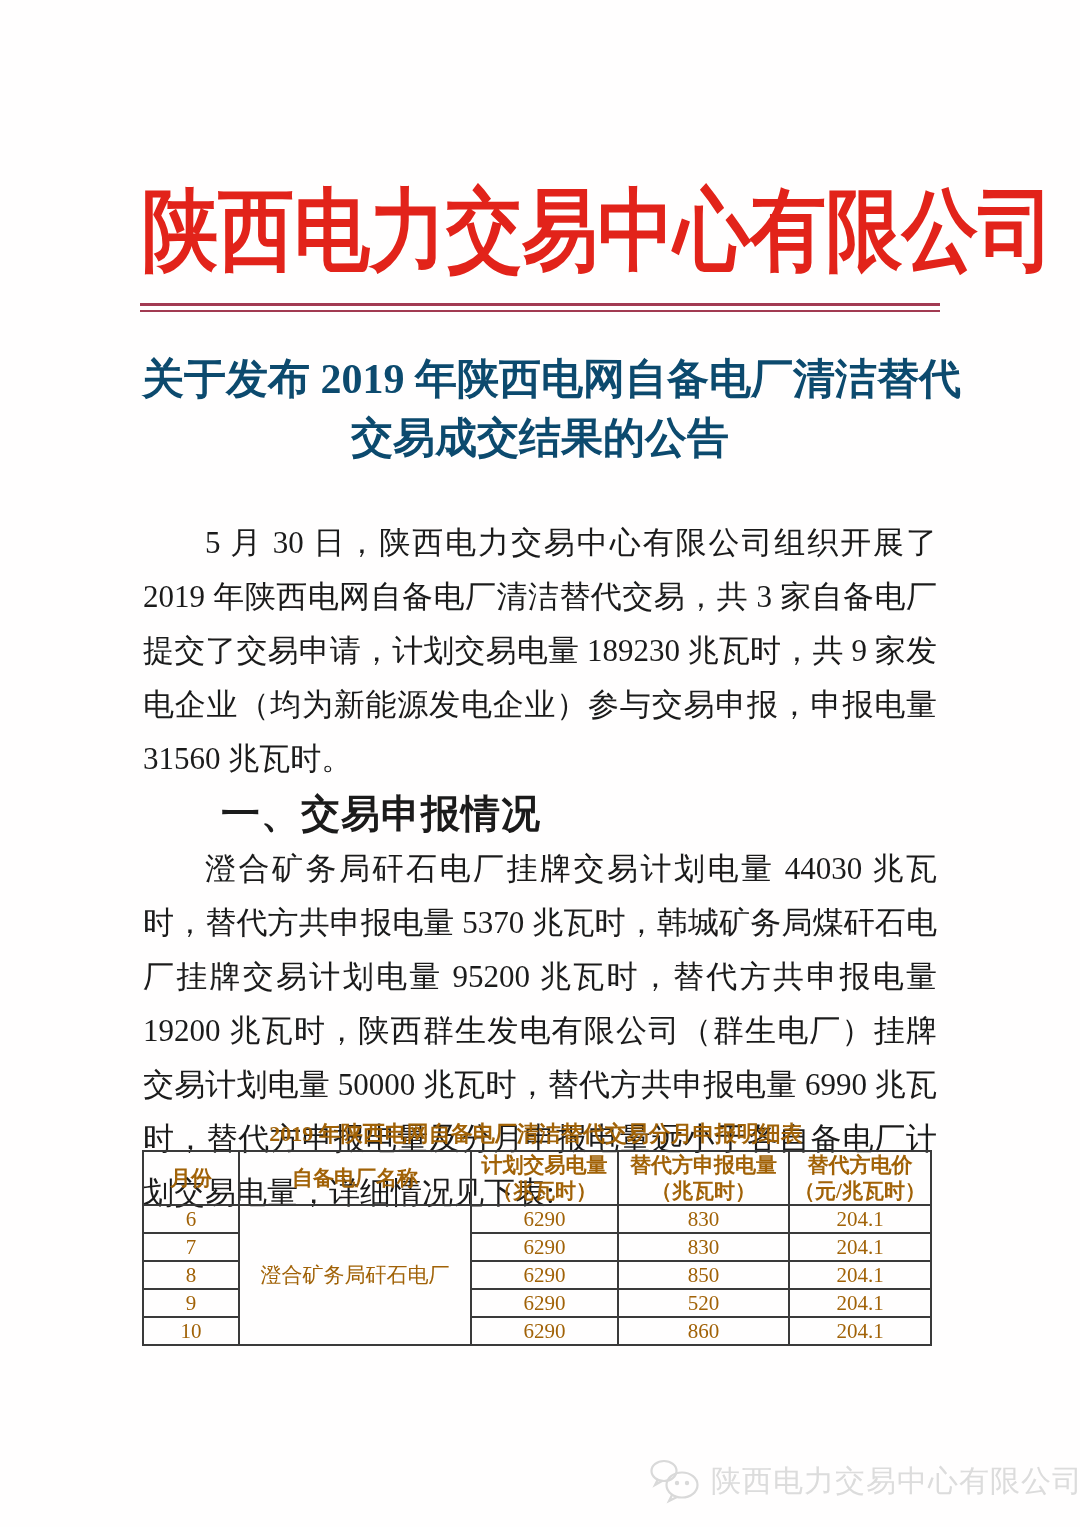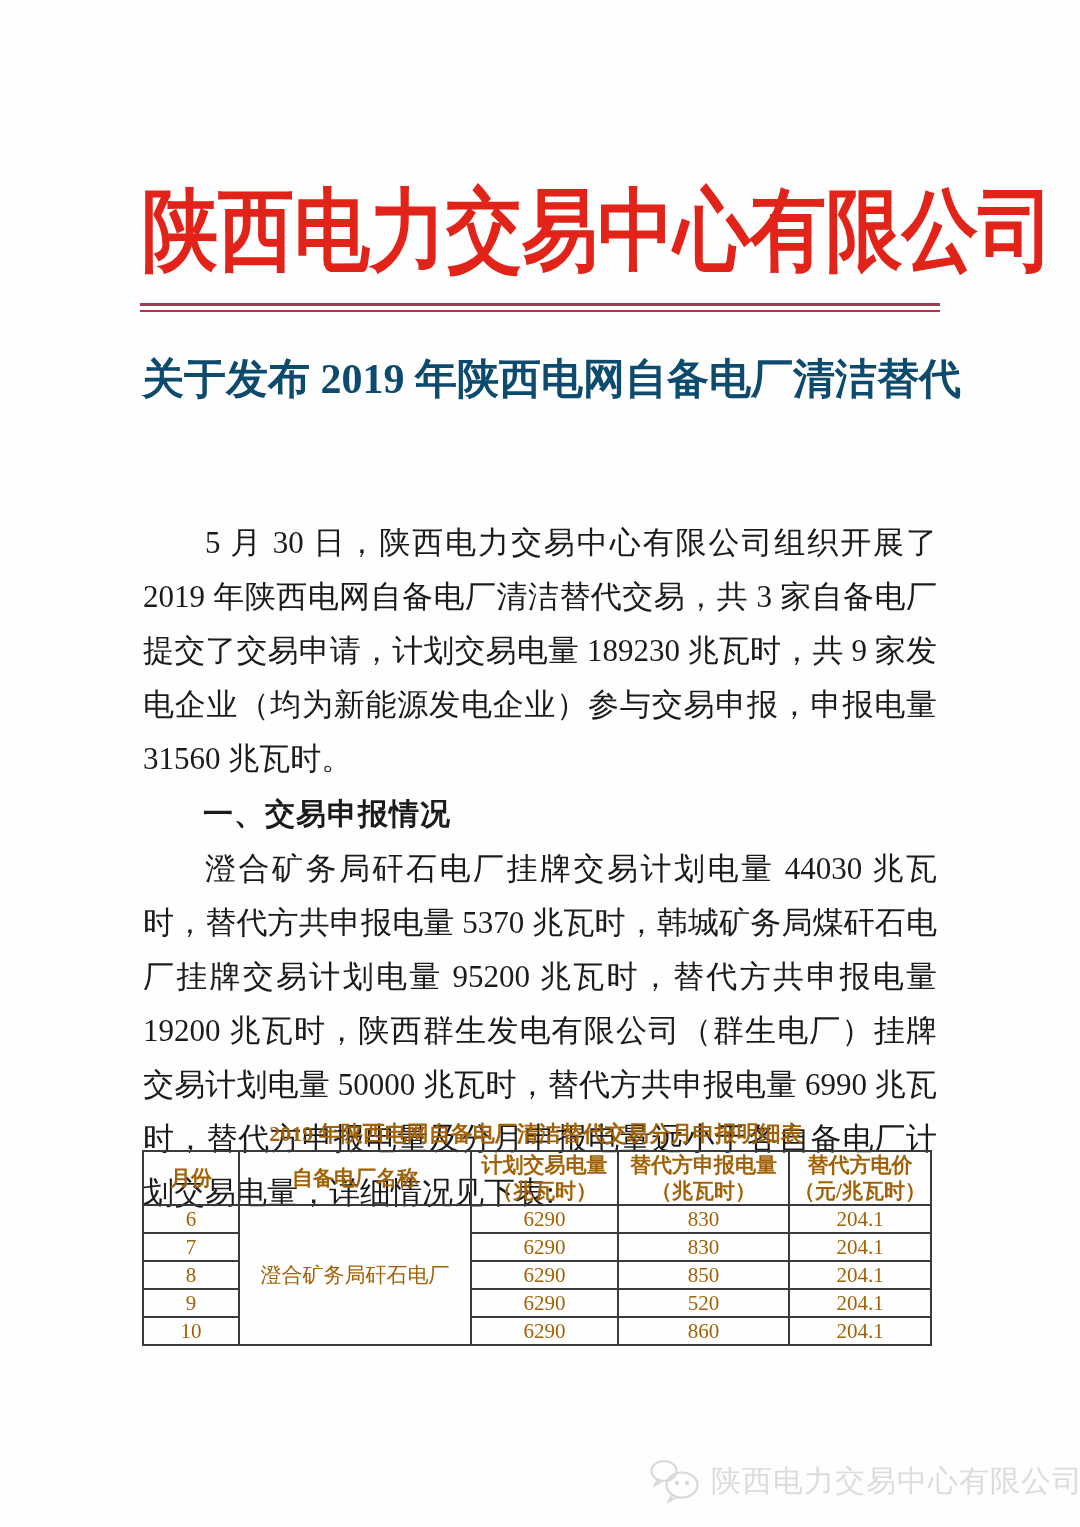--- a/index.html
+++ b/index.html
@@ -32,21 +32,21 @@
   .doc-title div{white-space:nowrap;}
   .body-text{
     position:absolute;top:515px;left:142px;width:796px;
     font-size:31px;line-height:54px;
     text-align:justify;
   }
   .body-text p{margin:1px;padding:0;text-indent:2em;}
   .section-heading{
     font-weight:bold;
     font-family:"Liberation Sans","DejaVu Sans",sans-serif;
-    font-size:30px;
+    font-size:39px;
     letter-spacing:1px;
     text-align:left;
   }
   .table-caption{
     position:absolute;top:1119px;left:142px;width:788px;
     text-align:center;font-size:22px;line-height:30px;font-weight:bold;
     color:#a16207;
   }
   table.report{
     position:absolute;top:1150px;left:142px;
@@ -82,20 +82,21 @@
 <body>
 
 <div class="page">
 
   <div class="letterhead">陕西电力交易中心有限公司</div>
 
   <div class="double-rule"></div>
 
   <div class="doc-title">
     <div>关于发布 2019 年陕西电网自备电厂清洁替代</div>
+    <div>交易成交结果的公告</div>
   </div>
 
   <div class="body-text">
     <p>5 月 30 日，陕西电力交易中心有限公司组织开展了 2019 年陕西电网自备电厂清洁替代交易，共 3 家自备电厂提交了交易申请，计划交易电量 189230 兆瓦时，共 9 家发电企业（均为新能源发电企业）参与交易申报，申报电量 31560 兆瓦时。</p>
     <p class="section-heading">一、交易申报情况</p>
     <p>澄合矿务局矸石电厂挂牌交易计划电量 44030 兆瓦时，替代方共申报电量 5370 兆瓦时，韩城矿务局煤矸石电厂挂牌交易计划电量 95200 兆瓦时，替代方共申报电量 19200 兆瓦时，陕西群生发电有限公司（群生电厂）挂牌交易计划电量 50000 兆瓦时，替代方共申报电量 6990 兆瓦时，替代方申报电量及分月申报电量远小于各自备电厂计划交易电量，详细情况见下表:</p>
   </div>
 
   <div class="table-caption">2019 年陕西电网自备电厂清洁替代交易分月申报明细表</div>
 

